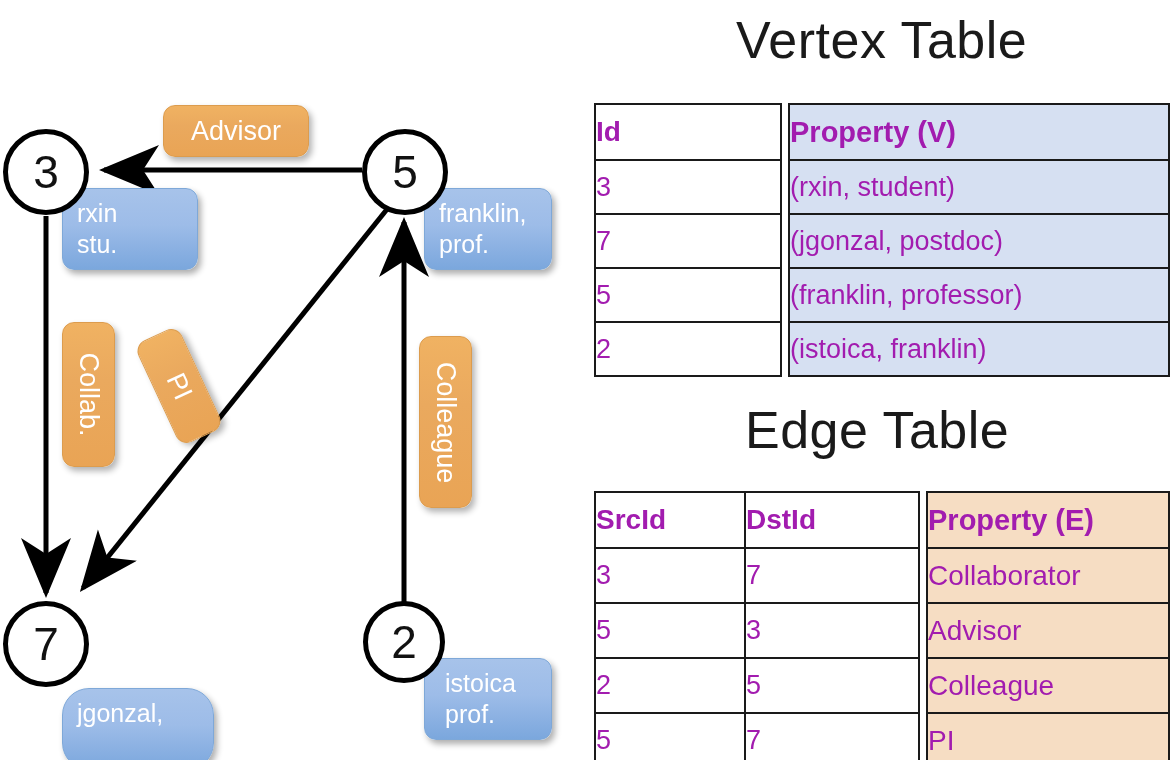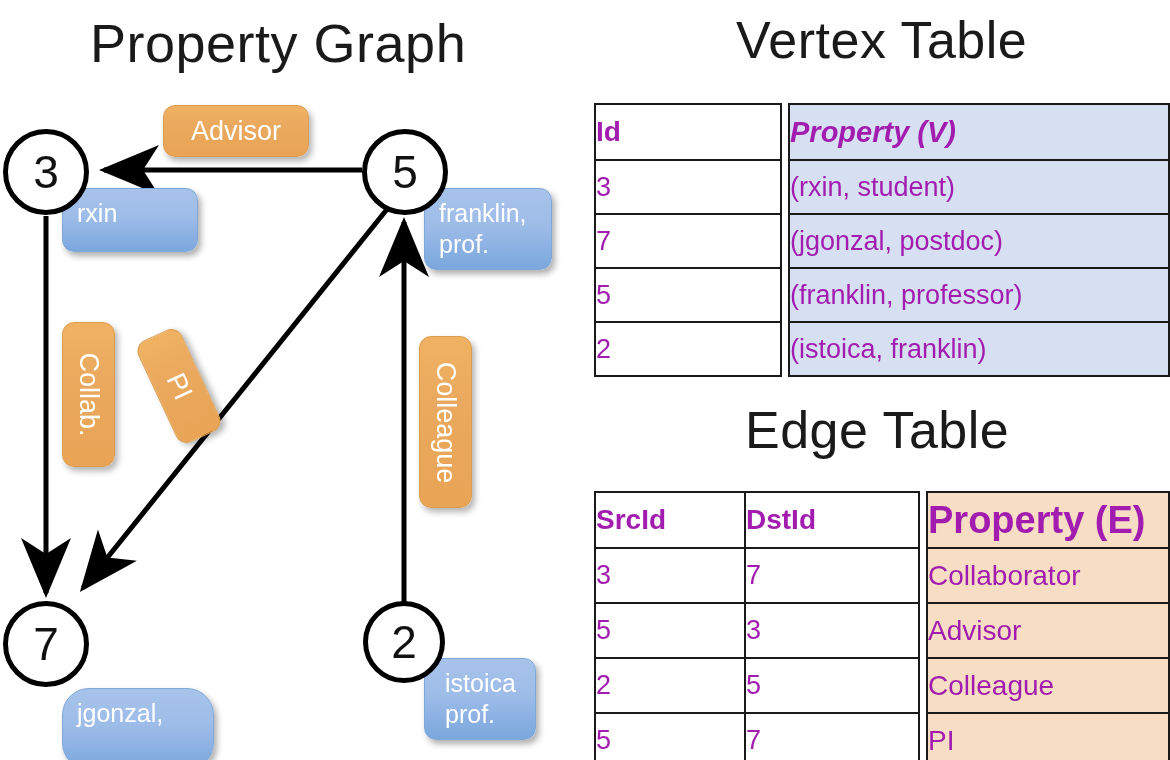--- a/index.html
+++ b/index.html
@@ -73,40 +73,39 @@
 
   
   #vertex-table{left:594px;top:103px;width:574px;}
   #vertex-table col.c-id{width:186px;}
   #vertex-table col.c-gap{width:8px;}
   #vertex-table col.c-prop{width:380px;}
   #vertex-table td.gap,#vertex-table th.gap{border:none;background:#fff;}
   #vertex-table .cell-id{height:52px;font-size:27px;background:#fff;}
   #vertex-table .cell-prop{height:52px;font-size:27px;background:#d6e0f2;margin-left:8px;}
   #vertex-table .hdr-id{height:54px;font-size:28px;background:#fff;}
-  #vertex-table .hdr-prop{height:54px;font-size:29px;background:#d6e0f2;font-style:italic;}
+  #vertex-table .hdr-prop{height:54px;font-size:29px;background:#d6e0f2;}
 
   
   #edge-table{left:594px;top:491px;width:574px;}
   #edge-table col.c-src{width:150px;}
   #edge-table col.c-dst{width:174px;}
   #edge-table col.c-gap{width:8px;}
   #edge-table col.c-prop{width:242px;}
   #edge-table td.gap,#edge-table th.gap{border:none;background:#fff;}
   #edge-table .cell-num{height:53px;font-size:27px;background:#fff;}
   #edge-table .cell-prop{height:53px;font-size:28px;background:#f6ddc3;}
   #edge-table .hdr-num{height:54px;font-size:28px;background:#fff;}
-  #edge-table .hdr-prop{height:54px;font-size:38px;background:#f6ddc3;}
+  #edge-table .hdr-prop{height:54px;font-size:29px;background:#f6ddc3;}
 </style>
 </head>
 <body>
 
 <div class="page">
 
-  <div class="title" id="title-property-graph">Property Graph</div>
   <div class="title" id="title-vertex-table">Vertex Table</div>
   <div class="title" id="title-edge-table">Edge Table</div>
 
   <div class="graph">
 
     <svg width="585" height="760">
       <defs>
         <marker id="arw" markerWidth="13" markerHeight="13" refX="11" refY="5" orient="auto" markerUnits="strokeWidth">
           <path d="M0,0 L12,5 L0,10 L3.2,5 Z" fill="#000"></path>
         </marker>
@@ -130,34 +129,35 @@
     </div>
 
     <div class="ebox diag" id="ebox-pi" style="left:155px;top:330px;width:48px;height:112px;transform:rotate(-25deg);">
       <span>PI</span>
     </div>
 
     <div class="ebox vert" id="ebox-colleague" style="left:419px;top:336px;width:53px;height:172px;">
       <span>Colleague</span>
     </div>
 
-    <div class="vbox" id="vbox-rxin" style="left:62px;top:188px;width:136px;height:64px;">
+    <div class="vbox" id="vbox-rxin" style="left:62px;top:188px;width:136px;height:82px;">
       <div>rxin</div>
+      <div>stu.</div>
     </div>
 
     <div class="vbox" id="vbox-franklin" style="left:424px;top:188px;width:128px;height:82px;">
       <div>franklin,</div>
       <div>prof.</div>
     </div>
 
     <div class="vbox" id="vbox-jgonzal" style="left:62px;top:688px;width:152px;height:82px;border-radius:27px;">
       <div>jgonzal,</div>
     </div>
 
-    <div class="vbox" id="vbox-istoica" style="left:424px;top:658px;width:112px;height:82px;padding-left:20px;">
+    <div class="vbox" id="vbox-istoica" style="left:424px;top:658px;width:128px;height:82px;padding-left:20px;">
       <div>istoica</div>
       <div>prof.</div>
     </div>
 
     <div class="node" id="node-3" style="left:3px;top:129px;width:86px;height:86px;">
       <span>3</span>
     </div>
     <div class="node" id="node-5" style="left:362px;top:129px;width:86px;height:86px;">
       <span>5</span>
     </div>

